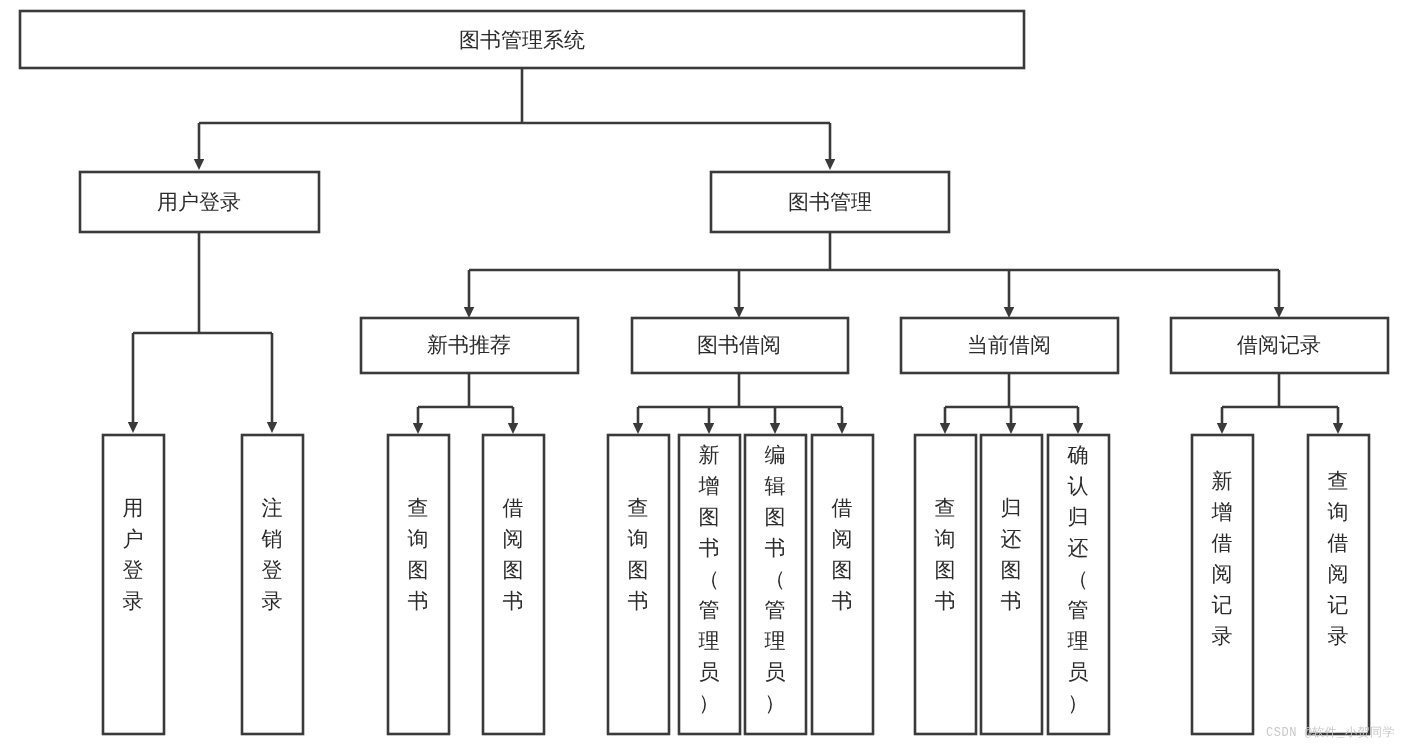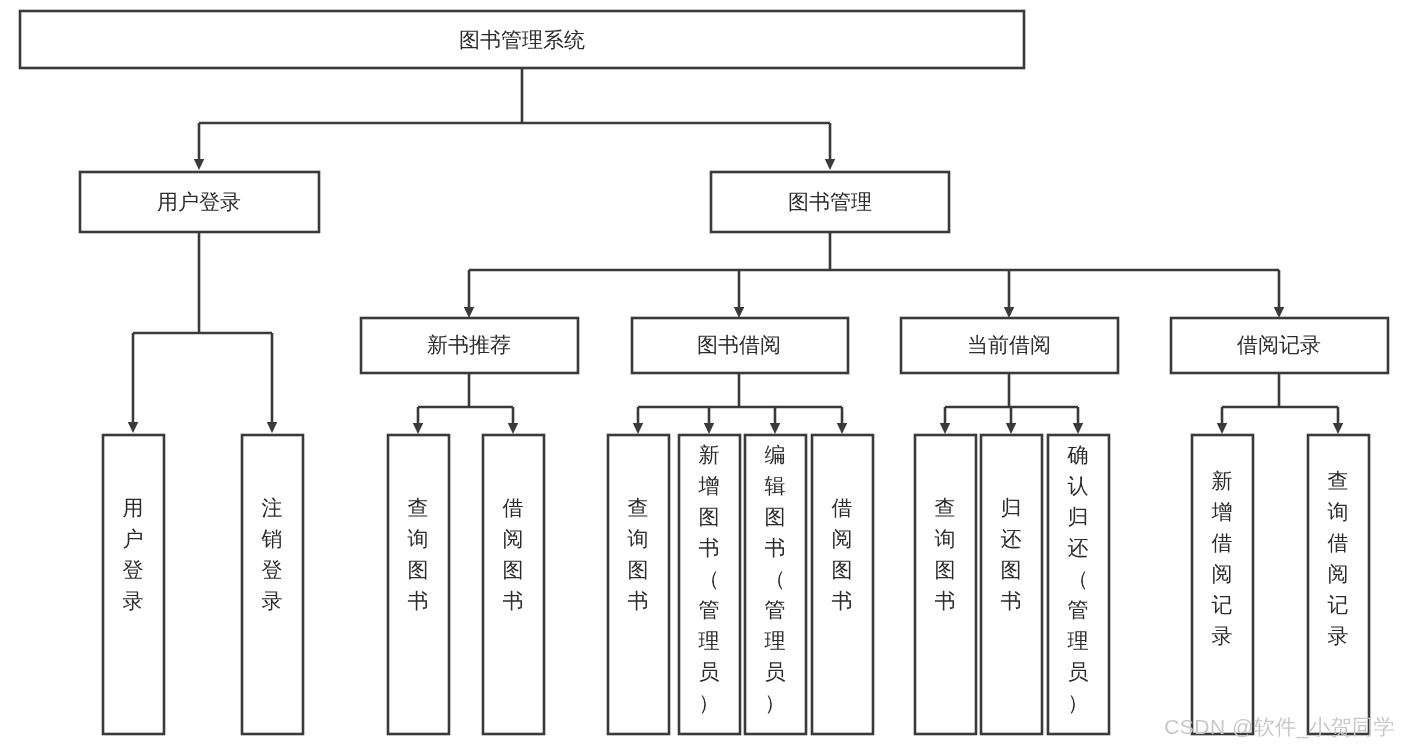--- a/index.html
+++ b/index.html
@@ -7,22 +7,22 @@
        font-family:"Liberation Sans","DejaVu Sans",sans-serif;}
   #diagram-root{position:relative;width:1405px;height:747px;background:#ffffff;text-align:center;}
   svg{position:absolute;left:0;top:0;width:1405px;height:747px;}
   .node-rect{fill:#ffffff;stroke:#3a3a3a;stroke-width:2.6;}
   .conn{stroke:#3a3a3a;stroke-width:2.6;fill:none;}
   .arrow-head{fill:#3a3a3a;}
   .node-label{fill:#2b2b2b;font-family:"Liberation Sans","DejaVu Sans",sans-serif;
               font-size:21px;text-anchor:middle;dominant-baseline:middle;}
   .vert-label{fill:#2b2b2b;font-family:"Liberation Sans","DejaVu Sans",sans-serif;
               font-size:21px;text-anchor:middle;}
-  .watermark{position:absolute;right:10px;bottom:6px;color:#c8c8c8;font-size:21px;
-             font-family:Liberation Sans, sans-serif;white-space:nowrap;
+  .watermark{position:absolute;right:10px;bottom:6px;color:#c8c8c8;font-size:12px;
+             font-family:Liberation Mono, monospace;white-space:nowrap;
              letter-spacing:0.5px;}
 </style>
 </head>
 <body>
 
 <div id="diagram-root">
   <svg viewBox="0 0 1405 747" xmlns="http://www.w3.org/2000/svg">
 
     <defs>
       <marker id="ah" markerWidth="12" markerHeight="12" refX="1" refY="5.2" orient="auto" markerUnits="userSpaceOnUse">

